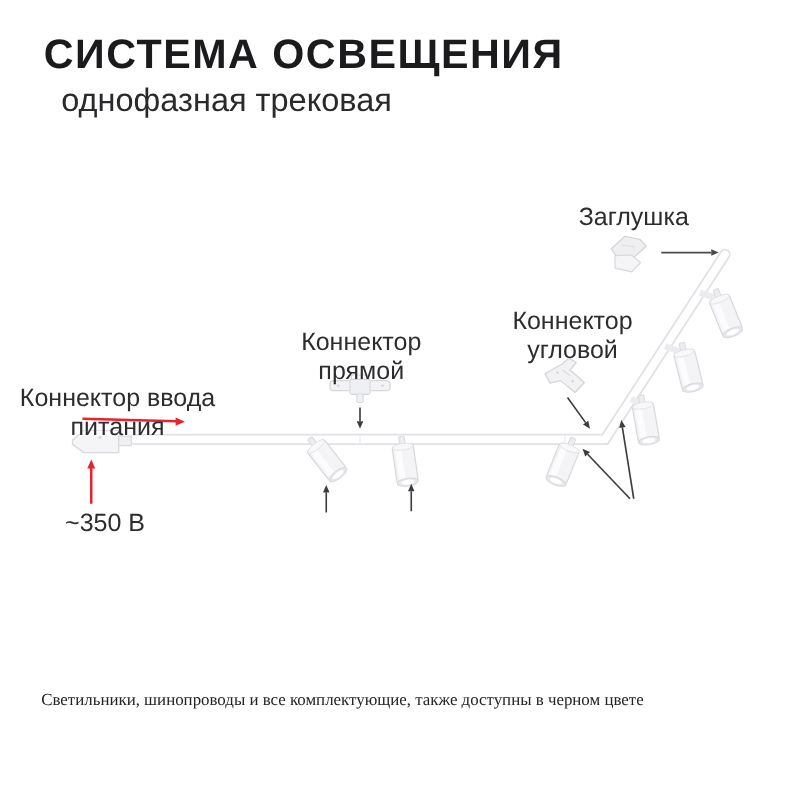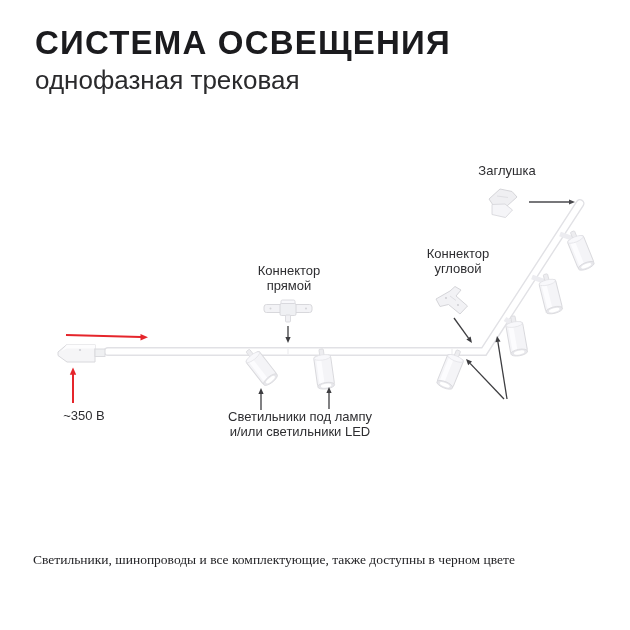--- a/index.html
+++ b/index.html
@@ -1,23 +1,23 @@
 <!DOCTYPE html>
 <html><head>
 <meta charset="utf-8">
 <style>
   html,body{margin:0;padding:0;background:#ffffff;}
   body{width:630px;height:630px;font-family:"Liberation Sans",sans-serif;}
   .stage{position:relative;width:630px;height:630px;overflow:hidden;background:#ffffff;}
   .title{position:absolute;left:35px;top:24px;margin:0;font-size:33px;font-weight:700;
          letter-spacing:1.2px;color:#1b1b1e;white-space:nowrap;}
-  .subtitle{position:absolute;left:35px;top:65px;font-size:26px;font-weight:400;
+  .subtitle{position:absolute;left:49px;top:65px;font-size:26px;font-weight:400;
          color:#2a2a2c;white-space:nowrap;}
   .diagram-svg{position:absolute;left:0;top:0;}
-  .lbl{position:absolute;transform:translateX(-50%);text-align:center;font-size:13px;
+  .lbl{position:absolute;transform:translateX(-50%);text-align:center;font-size:20px;
        line-height:1.16;color:#2d2d30;white-space:pre-line;}
   .footer{position:absolute;left:33px;top:552px;font-size:13.5px;color:#232326;white-space:nowrap;font-family:Liberation Serif, serif;}
 </style>
 </head>
 <body>
 
 <div class="stage">
 
   <h1 class="title">СИСТЕМА ОСВЕЩЕНИЯ</h1>
   <div class="subtitle">однофазная трековая</div>
@@ -119,18 +119,18 @@
       <line x1="73" y1="403" x2="73" y2="374" stroke-width="2"></line>
       <polygon points="73,367.5 69.8,374.8 76.2,374.8" stroke="none"></polygon>
     </g>
   </svg>
 
   <div class="lbl" style="left:507px;top:163px">Заглушка</div>
   <div class="lbl" style="left:458px;top:246px">Коннектор
 угловой</div>
   <div class="lbl" style="left:289px;top:263px">Коннектор
 прямой</div>
+  <div class="lbl" style="left:94px;top:308px">Коннектор ввода
+питания</div>
   <div class="lbl" style="left:84px;top:408px">~350 В</div>
-  <div class="lbl" style="left:300px;top:409px">Светильники под лампу
-и/или светильники LED</div>
 
   <div class="footer">Светильники, шинопроводы и все комплектующие, также доступны в черном цвете</div>
 </div>
 
 </body></html>

